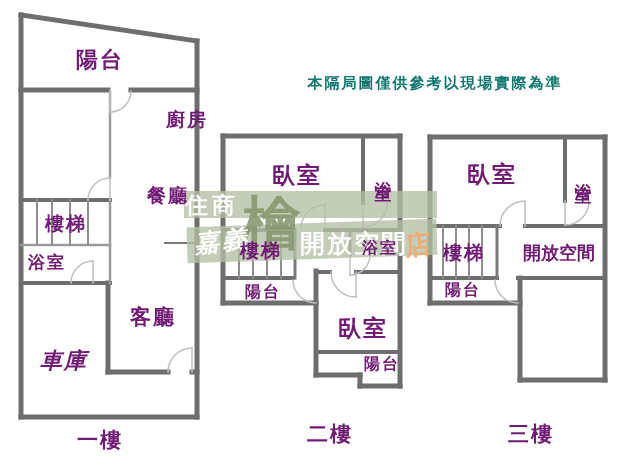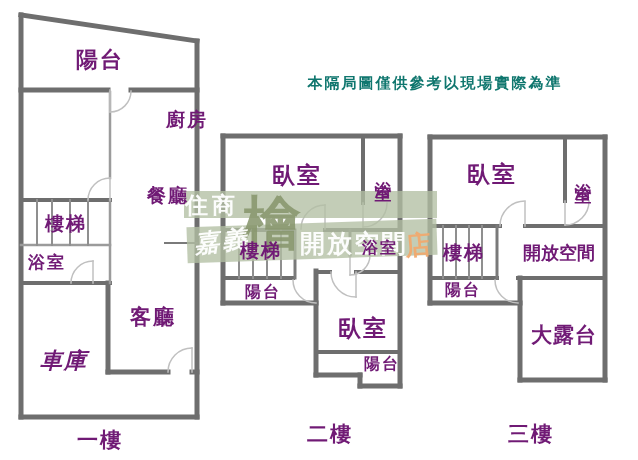--- a/index.html
+++ b/index.html
@@ -189,16 +189,15 @@
   <div class="lbl" style="left:263px;top:292px;font-size:16px;">陽台</div>
   <div class="lbl" style="left:363px;top:328px;font-size:23px;">臥室</div>
   <div class="lbl" style="left:382px;top:364px;font-size:16px;">陽台</div>
   <div class="lbl" style="left:330px;top:433px;font-size:21px;">二樓</div>
 
   <div class="lbl" style="left:492px;top:174px;font-size:23px;">臥室</div>
   <div class="lbl v" style="left:583px;top:173px;font-size:17px;">浴室</div>
   <div class="lbl" style="left:464px;top:252px;font-size:19px;">樓梯</div>
   <div class="lbl" style="left:559px;top:253px;font-size:18px;letter-spacing:0;">開放空間</div>
   <div class="lbl" style="left:463px;top:290px;font-size:16px;">陽台</div>
-  <div class="lbl" style="left:564px;top:334px;font-size:21px;letter-spacing:1px;">大露台</div>
   <div class="lbl" style="left:531px;top:433px;font-size:21px;">三樓</div>
 
 </div>
 
 </body></html>

